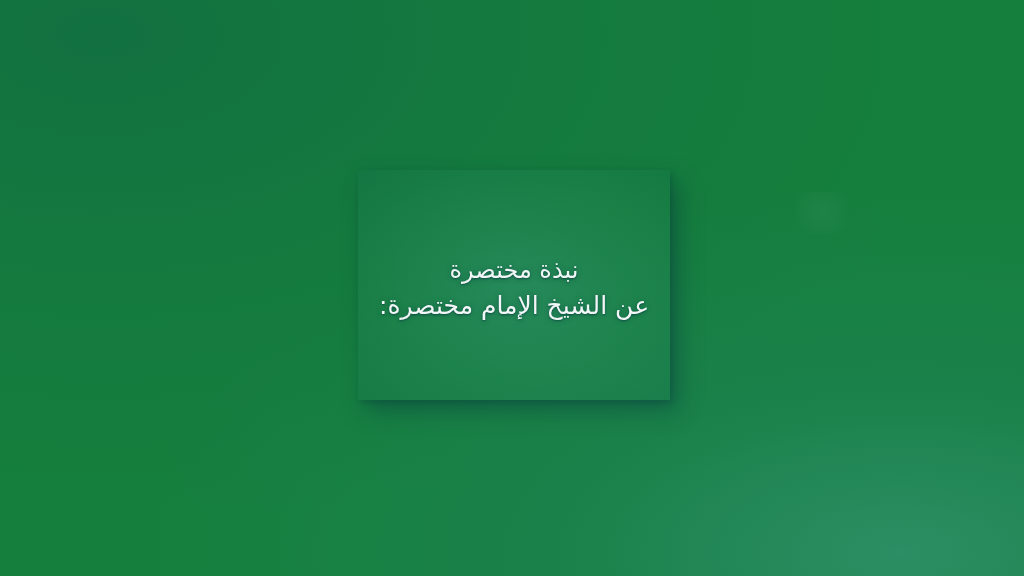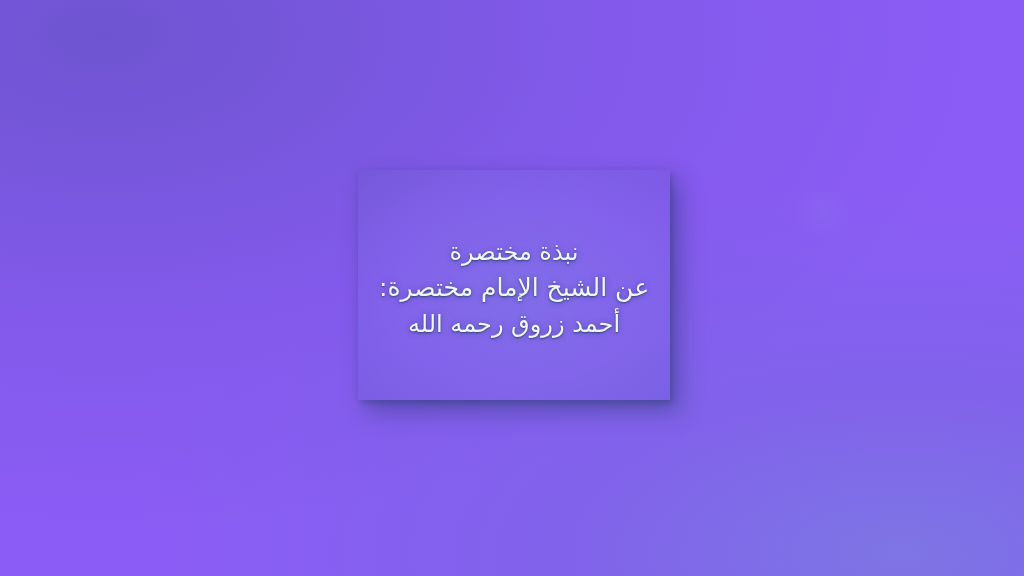--- a/index.html
+++ b/index.html
@@ -13,21 +13,21 @@
     height: 576px;
     overflow: hidden;
     font-family: "DejaVu Sans", sans-serif;
   }
 
   
   #slide-stage {
     position: relative;
     width: 1024px;
     height: 576px;
-    background-color: #8b5cf6;
+    background-color: #15803d;
     overflow: hidden;
     text-decoration: underline;
   }
 
   
   #background-vignette {
     position: absolute;
     inset: 0;
     background:
       radial-gradient(130% 110% at 88% 96%,
@@ -126,17 +126,16 @@
 <div id="slide-stage">
 
   <div id="background-vignette"></div>
 
   <div id="background-watermark"></div>
 
   <div id="content-card">
     <div id="card-title-block">
       <span class="title-line line-1">نبذة مختصرة</span>
       <span class="title-line line-2">عن الشيخ الإمام مختصرة:</span>
-      <span class="title-line line-3">أحمد زروق رحمه الله</span>
     </div>
   </div>
 
 </div>
 
 </body></html>

